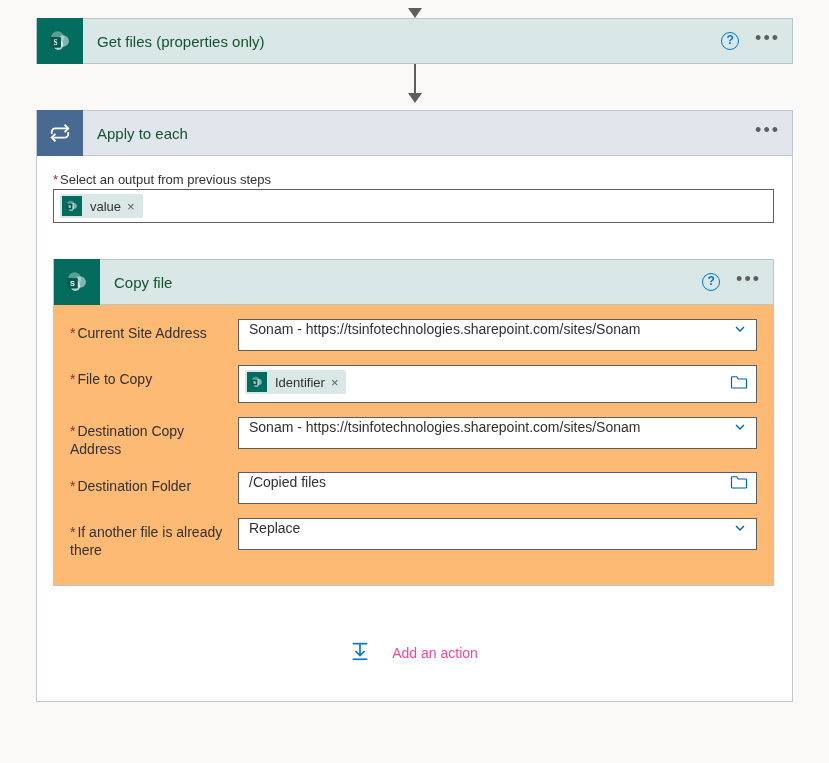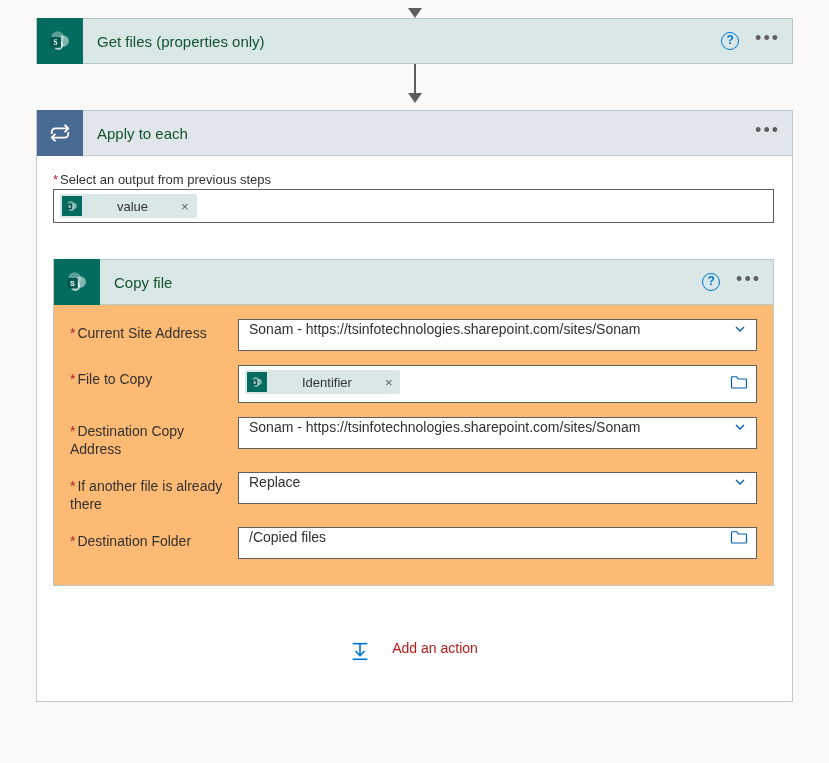--- a/index.html
+++ b/index.html
@@ -105,21 +105,20 @@
     align-items: center;
     min-height: 34px;
   }
   .token {
     display: inline-flex;
     align-items: center;
     background: #d9e7e6;
     padding: 2px 8px 2px 2px;
     border-radius: 2px;
     font-size: 13px;
-    gap: 27px;
   }
   .token .mini-icon {
     width: 20px; height: 20px;
     background: #036c5e;
     display:flex; align-items:center; justify-content:center;
     margin-right: 8px;
   }
   .token .mini-icon svg { width: 14px; height: 14px; }
   .token-x { margin-left: 6px; color: #605e5c; font-size: 13px; cursor: pointer; }
   
@@ -173,22 +172,22 @@
   }
   .folder-icon svg { width: 18px; height: 16px; display:block; }
   
   .add-action-area {
     margin-top: 54px;
     display: flex;
     justify-content: center;
   }
   .add-action {
     display: flex;
-    align-items: flex-start;
-    color: #b91c1c;
+    align-items: center;
+    color: #ec4899;
     font-size: 14px;
     gap: 21px;
     cursor: pointer;
   }
   .add-action svg { width: 22px; height: 22px; }
   
   .top-arrow-stub {
     display:flex; justify-content:center;
   }
   .top-arrow-stub .stub {
@@ -327,42 +326,42 @@
             <span class="chevron">
               <svg viewBox="0 0 24 24" fill="none" stroke="currentColor" stroke-width="2">
                   <polyline points="6 9 12 15 18 9"></polyline>
                 </svg>
             </span>
           </div>
         </div>
 
         <div class="form-row">
           <div class="row-label">
+            <span class="req">*</span><span>Destination Folder</span>
+          </div>
+          <div class="row-input">
+            <span>/Copied files</span>
+            <span class="folder-icon">
+              <svg viewBox="0 0 24 20" fill="none" stroke="currentColor" stroke-width="1.6">
+                <path d="M2 4a1 1 0 0 1 1-1h6l2 3h10a1 1 0 0 1 1 1v10a1 1 0 0 1-1 1H3a1 1 0 0 1-1-1V4z"></path>
+              </svg>
+            </span>
+          </div>
+        </div>
+
+        <div class="form-row">
+          <div class="row-label">
             <span class="req">*</span><span>If another file is already there</span>
           </div>
           <div class="row-input">
             <span>Replace</span>
             <span class="chevron">
               <svg viewBox="0 0 24 24" fill="none" stroke="currentColor" stroke-width="2">
                   <polyline points="6 9 12 15 18 9"></polyline>
                 </svg>
-            </span>
-          </div>
-        </div>
-
-        <div class="form-row">
-          <div class="row-label">
-            <span class="req">*</span><span>Destination Folder</span>
-          </div>
-          <div class="row-input">
-            <span>/Copied files</span>
-            <span class="folder-icon">
-              <svg viewBox="0 0 24 20" fill="none" stroke="currentColor" stroke-width="1.6">
-                <path d="M2 4a1 1 0 0 1 1-1h6l2 3h10a1 1 0 0 1 1 1v10a1 1 0 0 1-1 1H3a1 1 0 0 1-1-1V4z"></path>
-              </svg>
             </span>
           </div>
         </div>
 
       </div>
     </div>
 
     <div class="add-action-area">
       <div class="add-action">
         <span>

